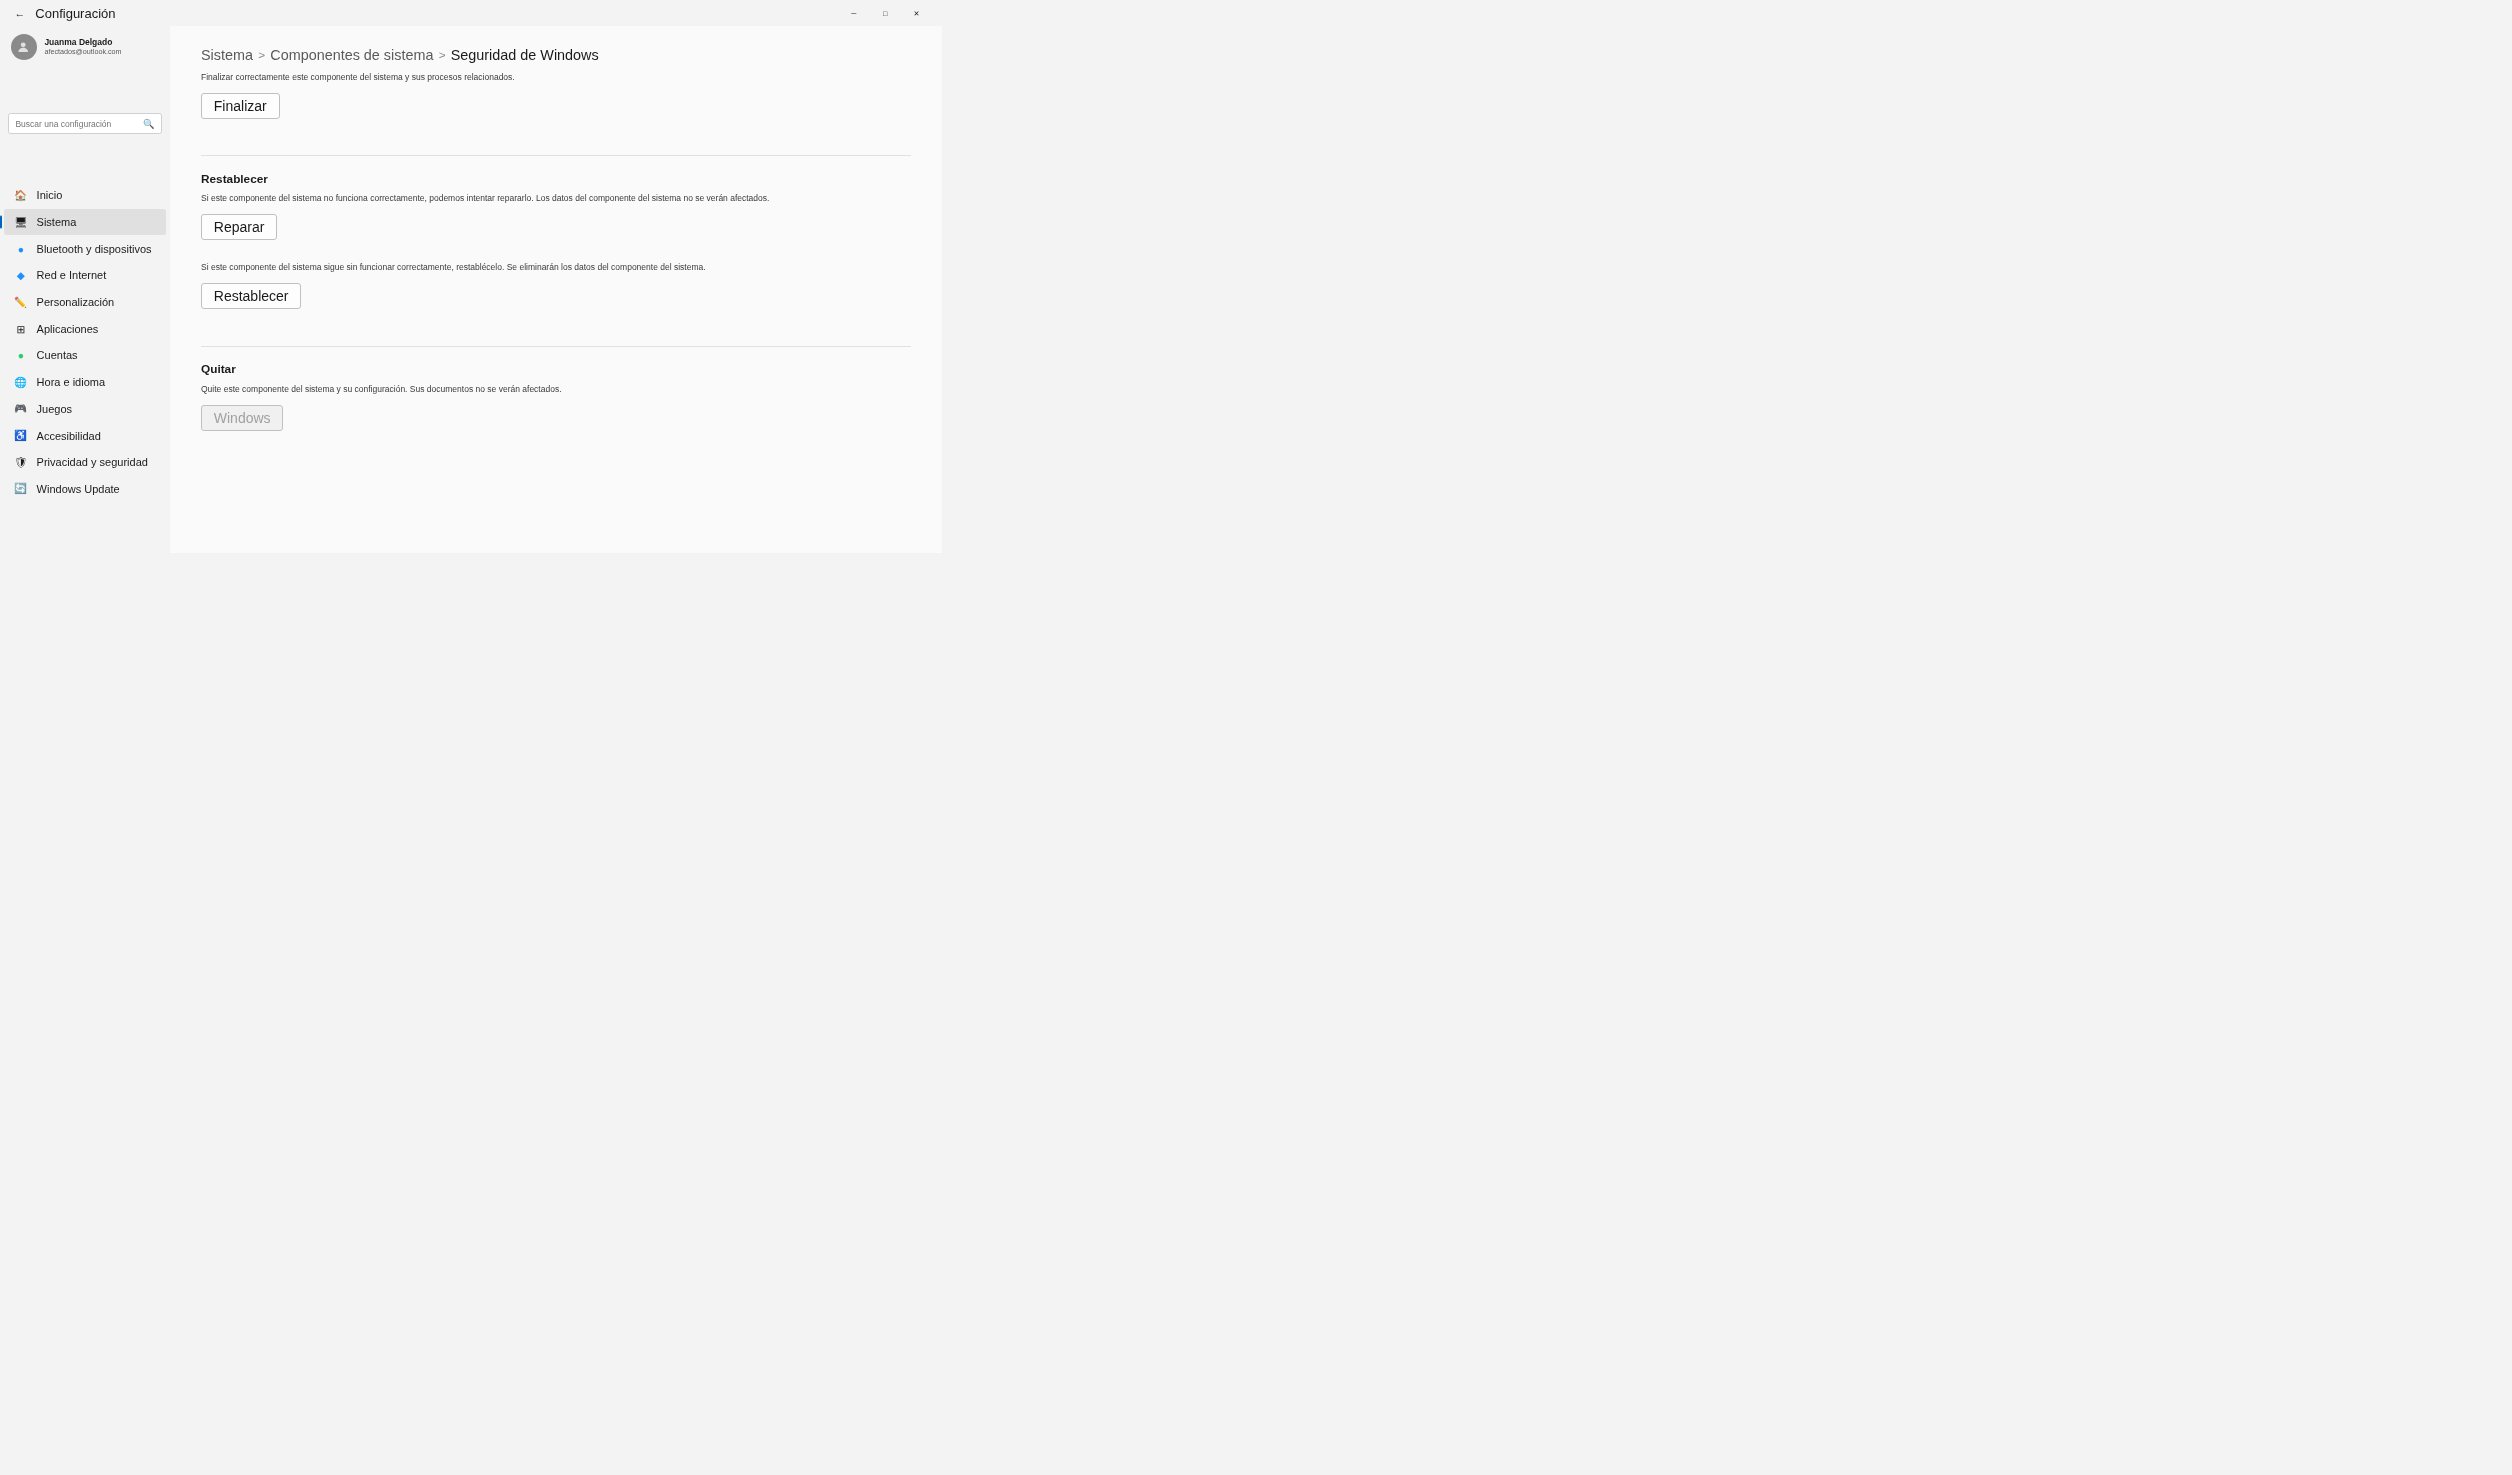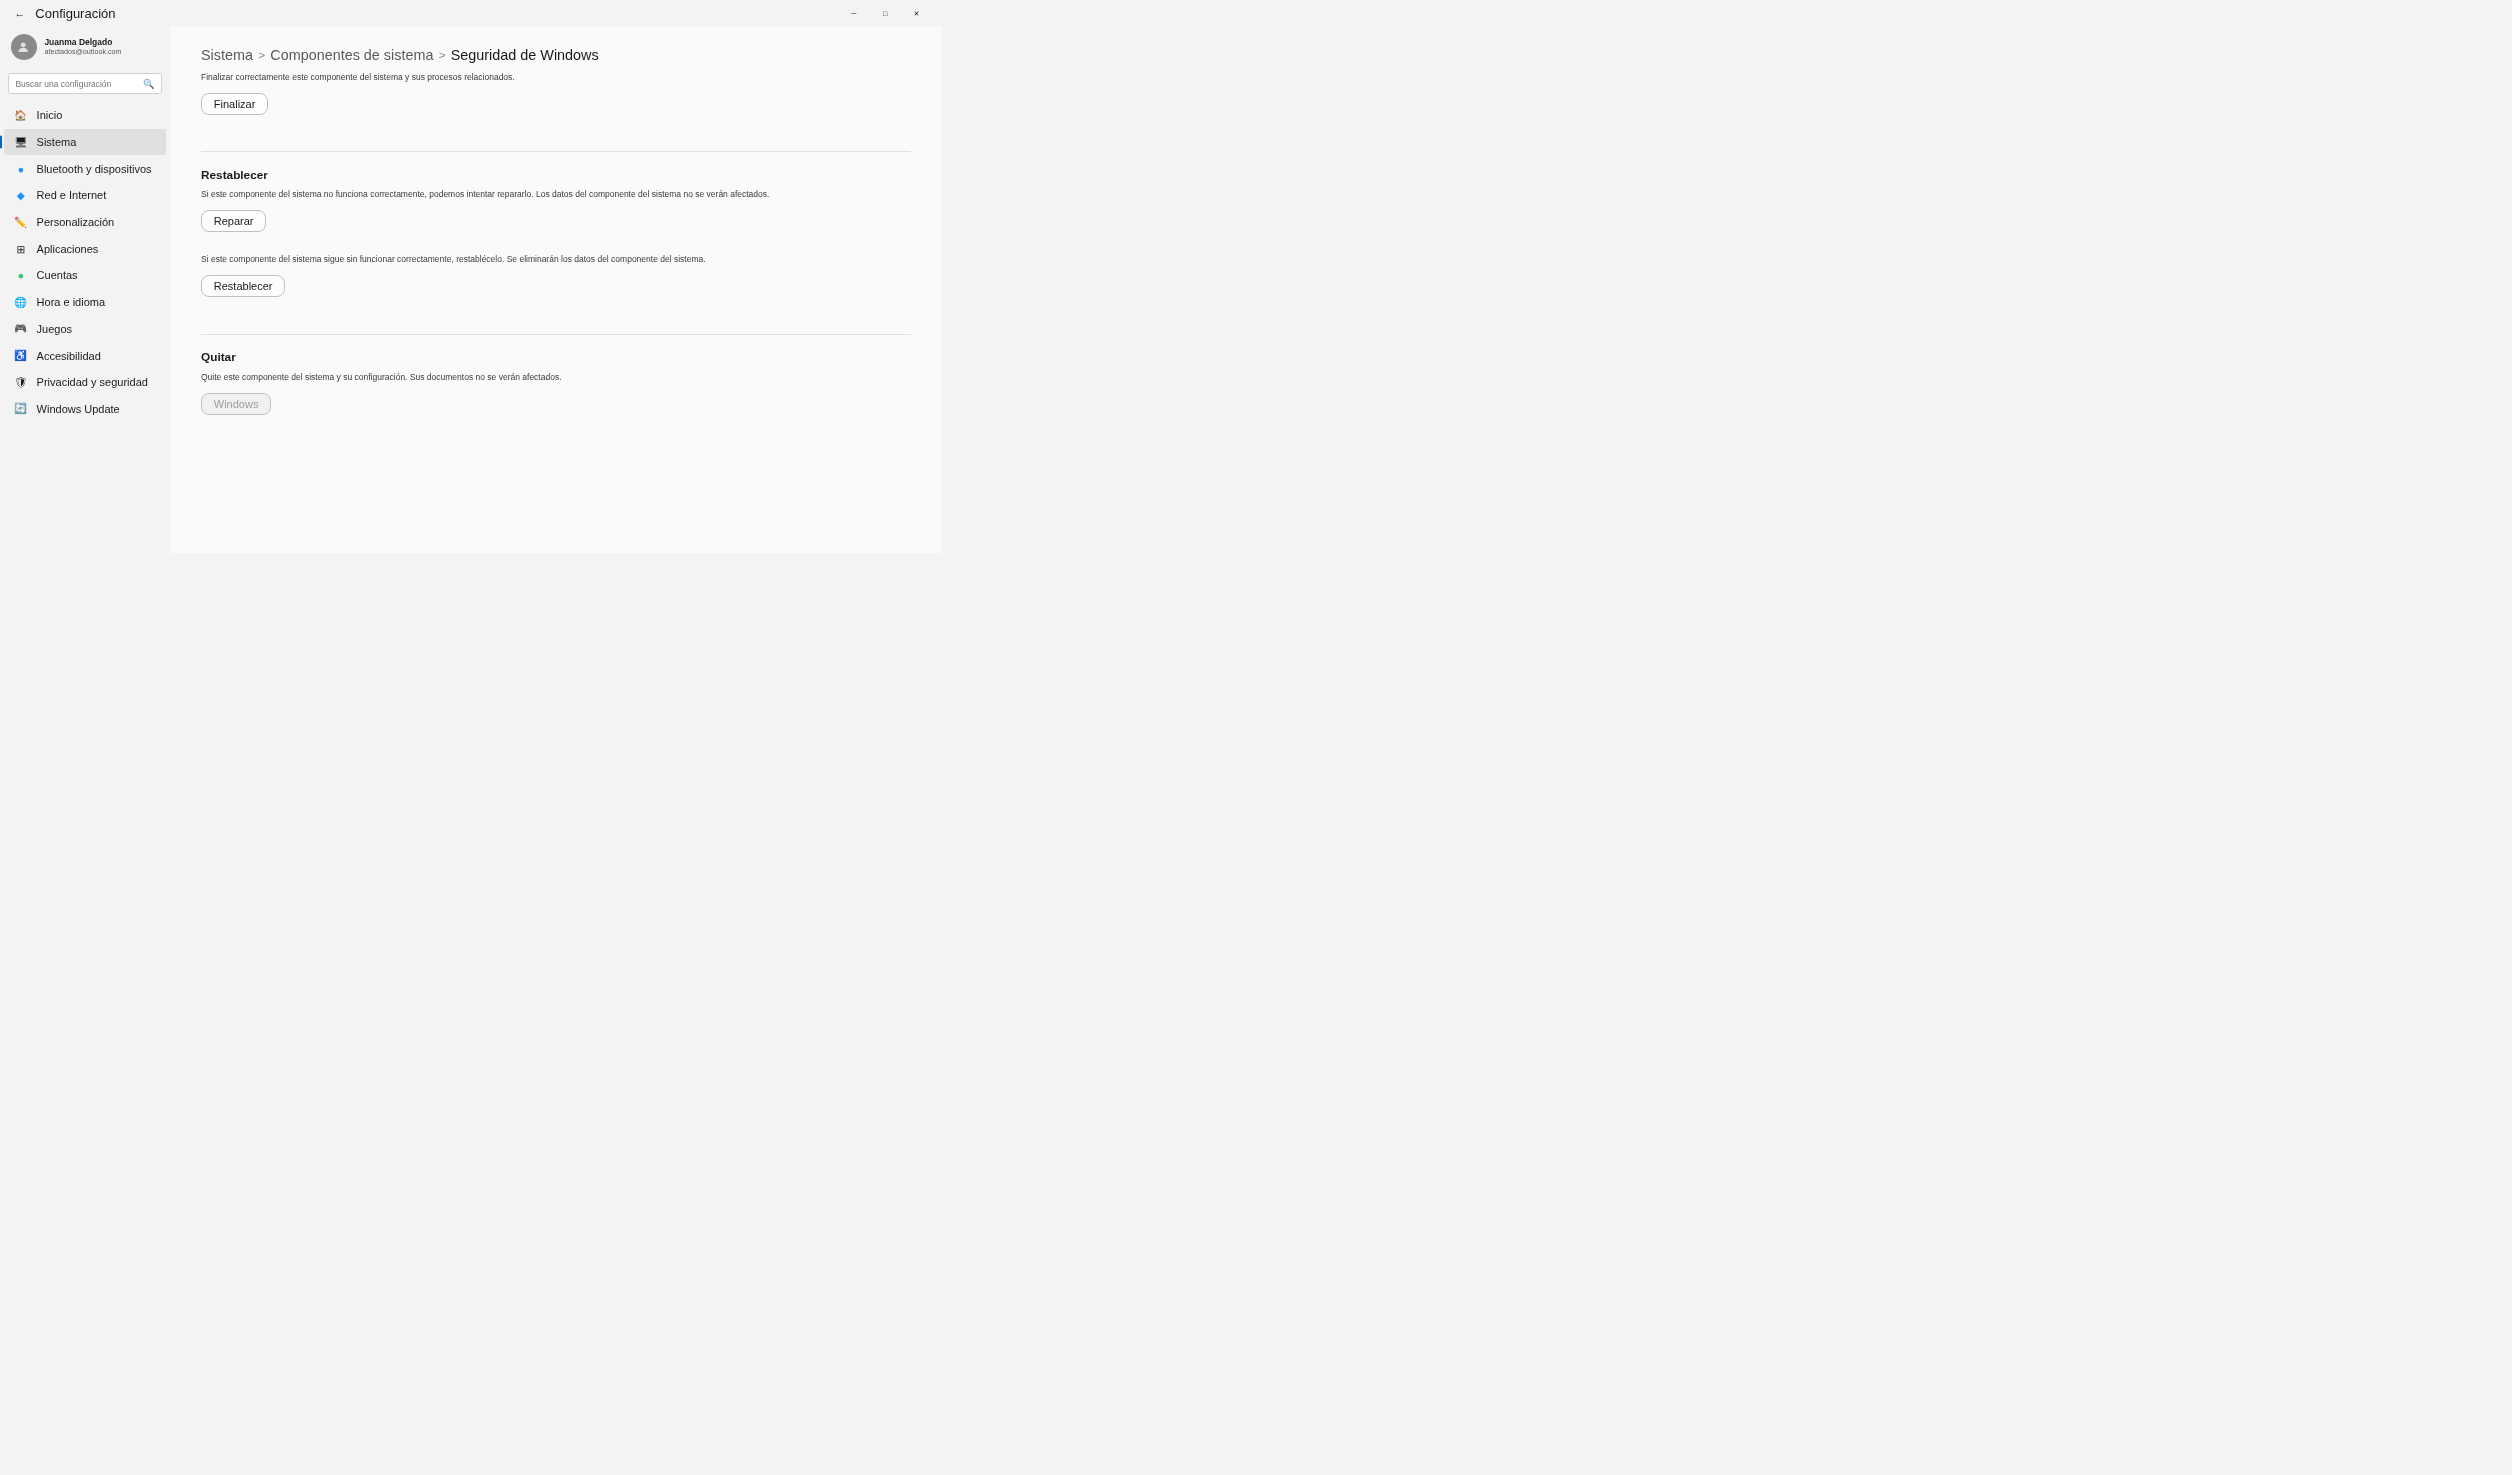--- a/index.html
+++ b/index.html
@@ -82,20 +82,21 @@
 
     
     .sidebar {
       width: 170px;
       flex-shrink: 0;
       background: #f3f3f3;
       padding: 0 0 10.5px 0;
       overflow-y: auto;
       display: flex;
       flex-direction: column;
+      gap: 40px;
     }
 
     .user-section {
       display: flex;
       align-items: center;
       gap: 7.9px;
       padding: 7.9px 10.5px 10.5px 10.5px;
     }
 
     .avatar {
@@ -214,22 +215,22 @@
       font-size: 8.5px;
       color: #3a3a3a;
       margin-bottom: 9.2px;
       line-height: 1.5;
     }
 
     .action-btn {
       padding: 3.9px 11.8px;
       border: 0.7px solid #c0c0c0;
       background: #fdfdfd;
-      border-radius: 8px;
-      font-size: 11px;
+      border-radius: 3px;
+      font-size: 14px;
       cursor: pointer;
       color: #1a1a1a;
       margin-bottom: 21px;
     }
 
     .action-btn:disabled {
       color: #a0a0a0;
       cursor: default;
       background: #f0f0f0;
     }

